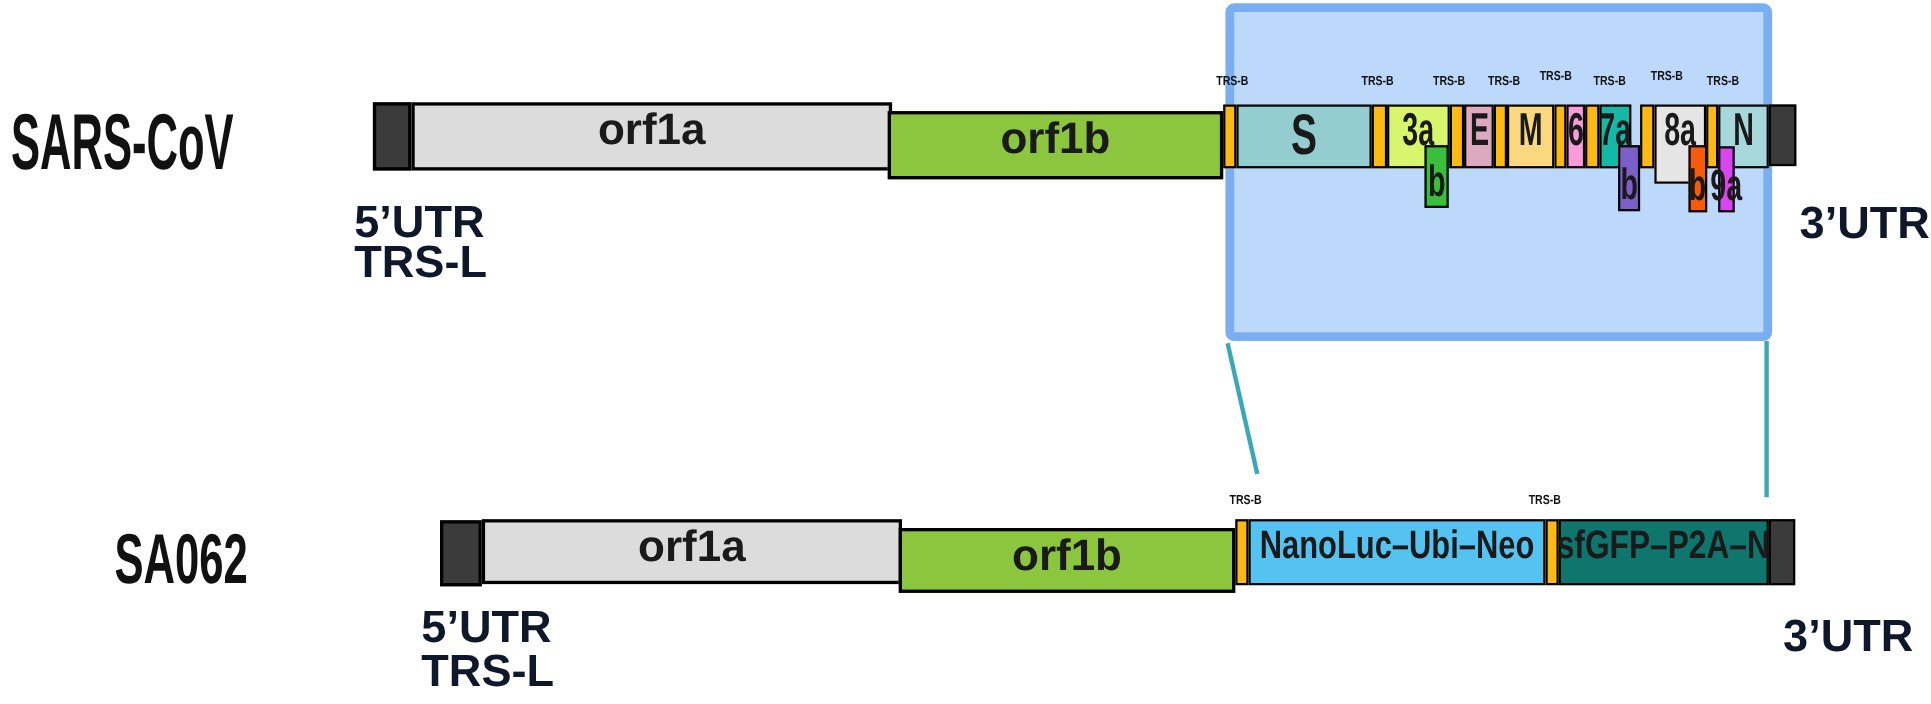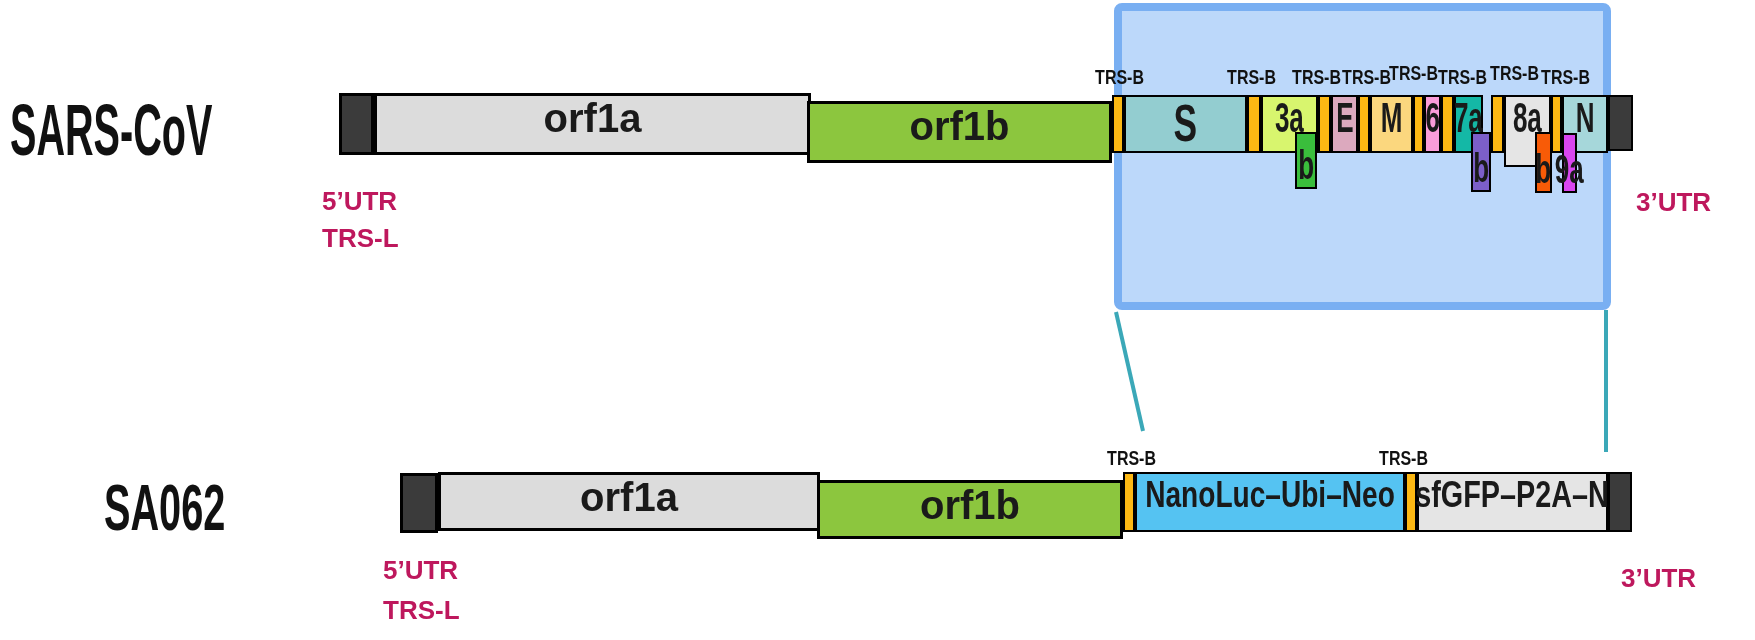--- a/index.html
+++ b/index.html
@@ -19,26 +19,26 @@
   .title{
     position:absolute;font-weight:700;white-space:nowrap;line-height:1;
     transform-origin:left top;color:#111;
   }
   .orftext{font-weight:700;font-size:40px;color:#1a1a1a;white-space:nowrap;}
   .fittext{font-weight:700;font-size:36px;white-space:nowrap;transform:scaleX(.78);}
   .genetext{font-weight:700;font-size:42px;line-height:1;white-space:nowrap;transform:scaleX(.62);}
   .genetext-sm{font-weight:700;font-size:40px;line-height:1;white-space:nowrap;transform:scaleX(.65);}
   .stext{font-weight:700;font-size:52px;line-height:1;transform:scaleX(.68);}
   .trsb-label{
-    position:absolute;width:80px;text-align:center;font-weight:700;font-size:20px;
+    position:absolute;width:80px;text-align:center;font-weight:700;font-size:12px;
     line-height:1;color:#111;z-index:6;
   }
   .trsb-label>span{display:inline-block;transform:scaleX(.8);white-space:nowrap;}
   .utr-label{
-    position:absolute;font-weight:700;font-size:26px;color:#be185d;line-height:37px;
+    position:absolute;font-weight:700;font-size:41px;color:#0f172a;line-height:37px;
     white-space:nowrap;z-index:6;
   }
   .utr-label.wide{line-height:40px;}
   
   #highlight-box{
     position:absolute;left:1114px;top:3px;width:497px;height:307px;
     box-sizing:border-box;border:8px solid #79AFF2;border-radius:8px;
     background:#BCD8FA;z-index:0;
   }
   #connector-svg{position:absolute;left:0;top:0;z-index:0;}
@@ -153,21 +153,21 @@
   </div>
 
   <div class="box z3" style="left: 1123px; top: 472px; width: 12px; height: 60px; background: rgb(252, 184, 19);"></div>
 
   <div class="box z3" style="left: 1135px; top: 472px; width: 270px; height: 60px; background: rgb(85, 195, 242);">
     <span class="fittext">NanoLuc–Ubi–Neo</span>
   </div>
 
   <div class="box z3" style="left: 1405px; top: 472px; width: 12px; height: 60px; background: rgb(252, 184, 19);"></div>
 
-  <div class="box z3" style="left: 1417px; top: 472px; width: 191px; height: 60px; background: #e5e5e5;">
+  <div class="box z3" style="left: 1417px; top: 472px; width: 191px; height: 60px; background: #0f766e;">
     <span class="fittext" style="transform:scaleX(.8);">sfGFP–P2A–N</span>
   </div>
 
   <div class="box z3" style="left: 1608px; top: 472px; width: 24px; height: 60px; background: rgb(59, 59, 59);"></div>
 
   <div class="trsb-label" style="left:1092px;top:448px;"><span>TRS-B</span></div>
   <div class="trsb-label" style="left:1364px;top:448px;"><span>TRS-B</span></div>
 
   <div class="utr-label wide" style="left:383px;top:550px;">
     <div>5’UTR</div>

